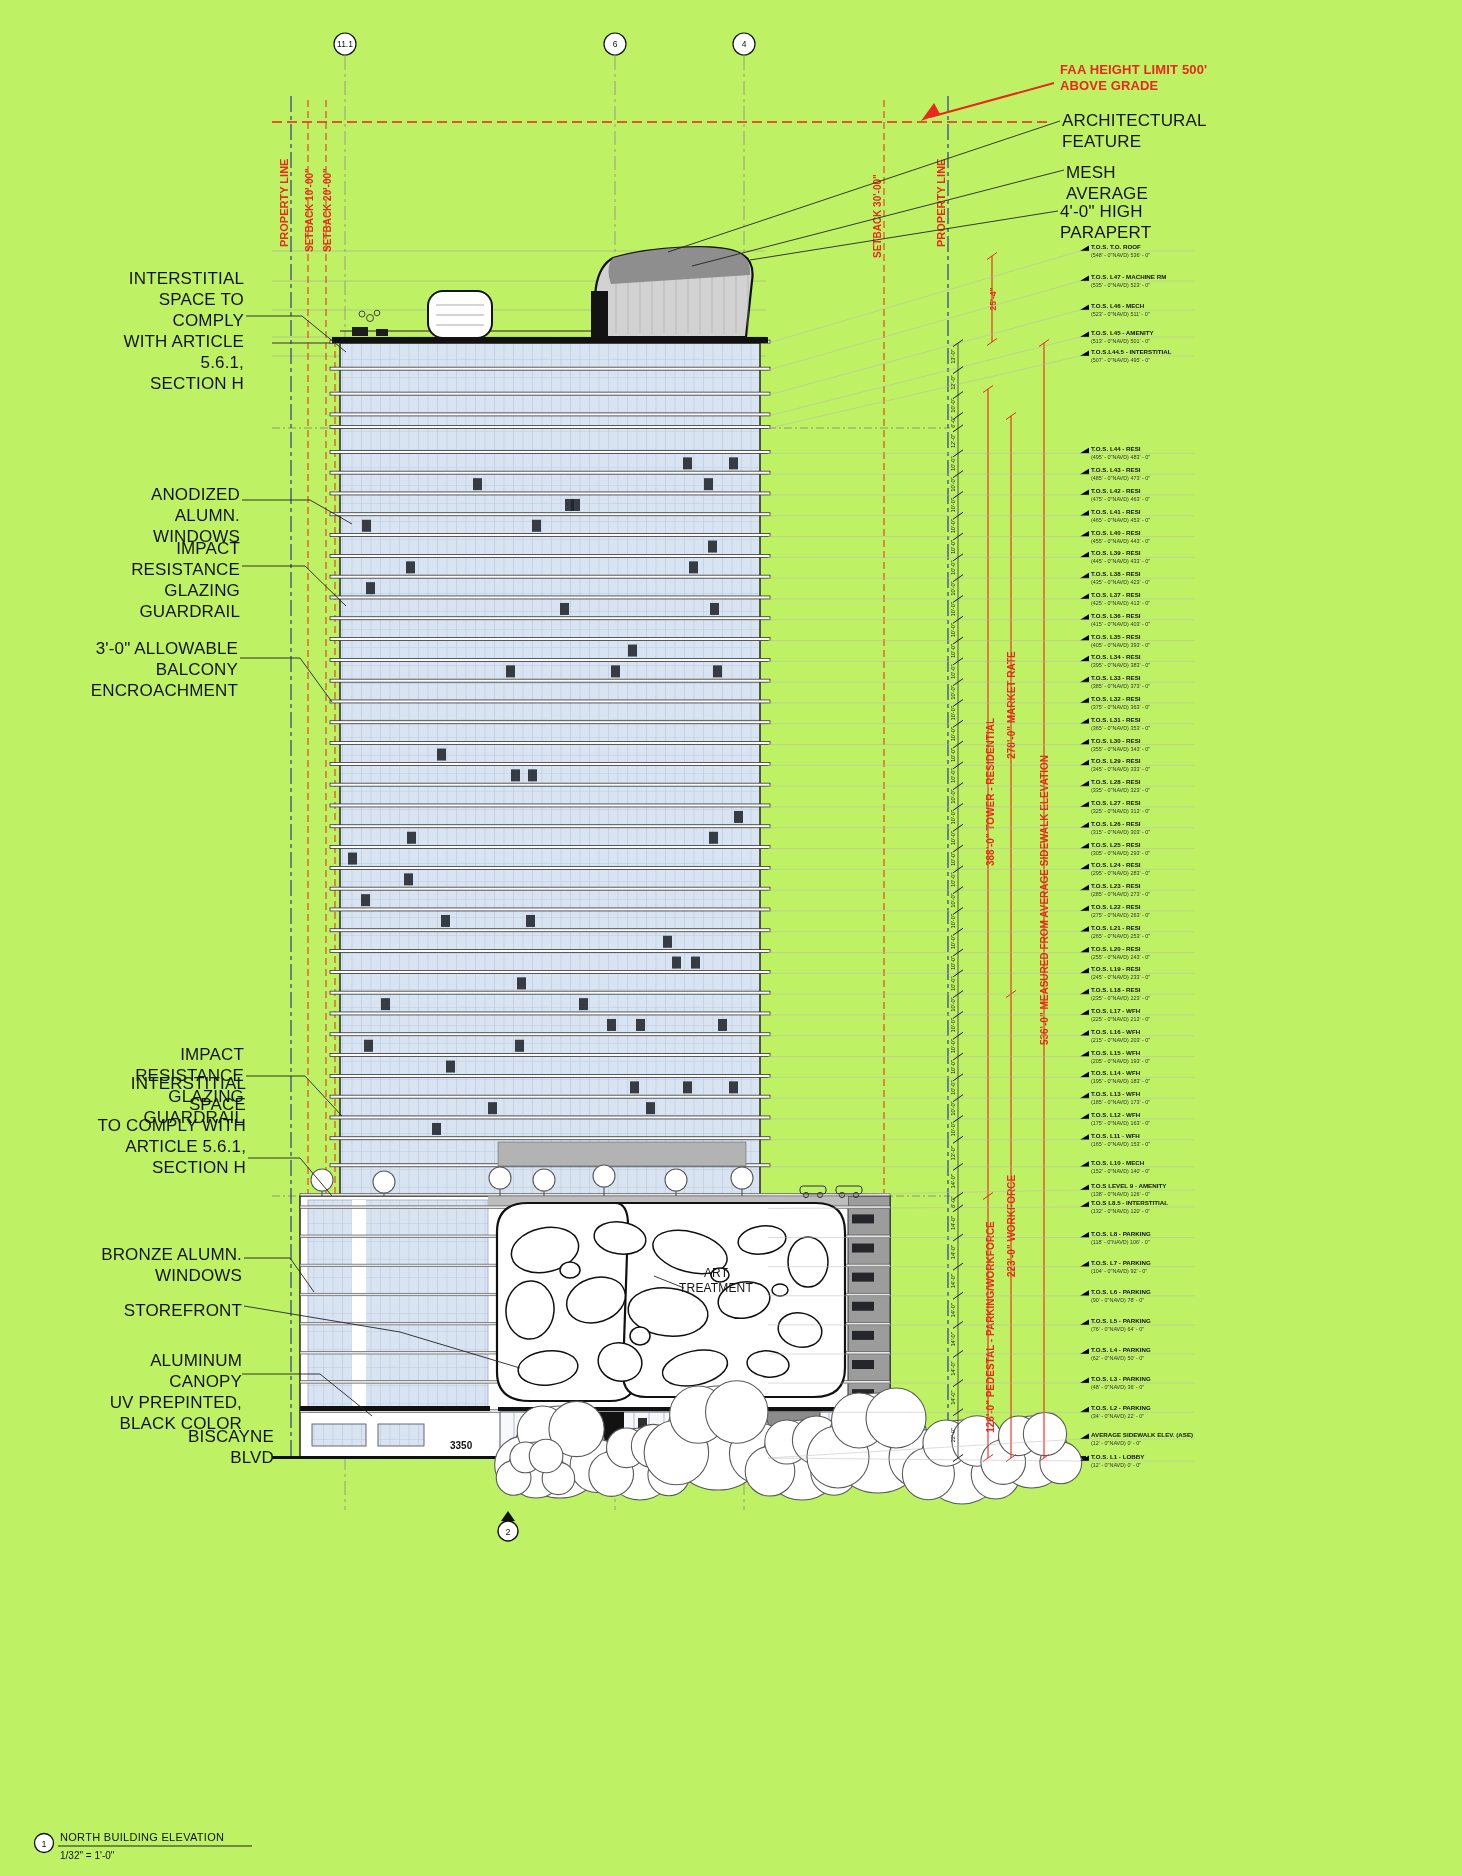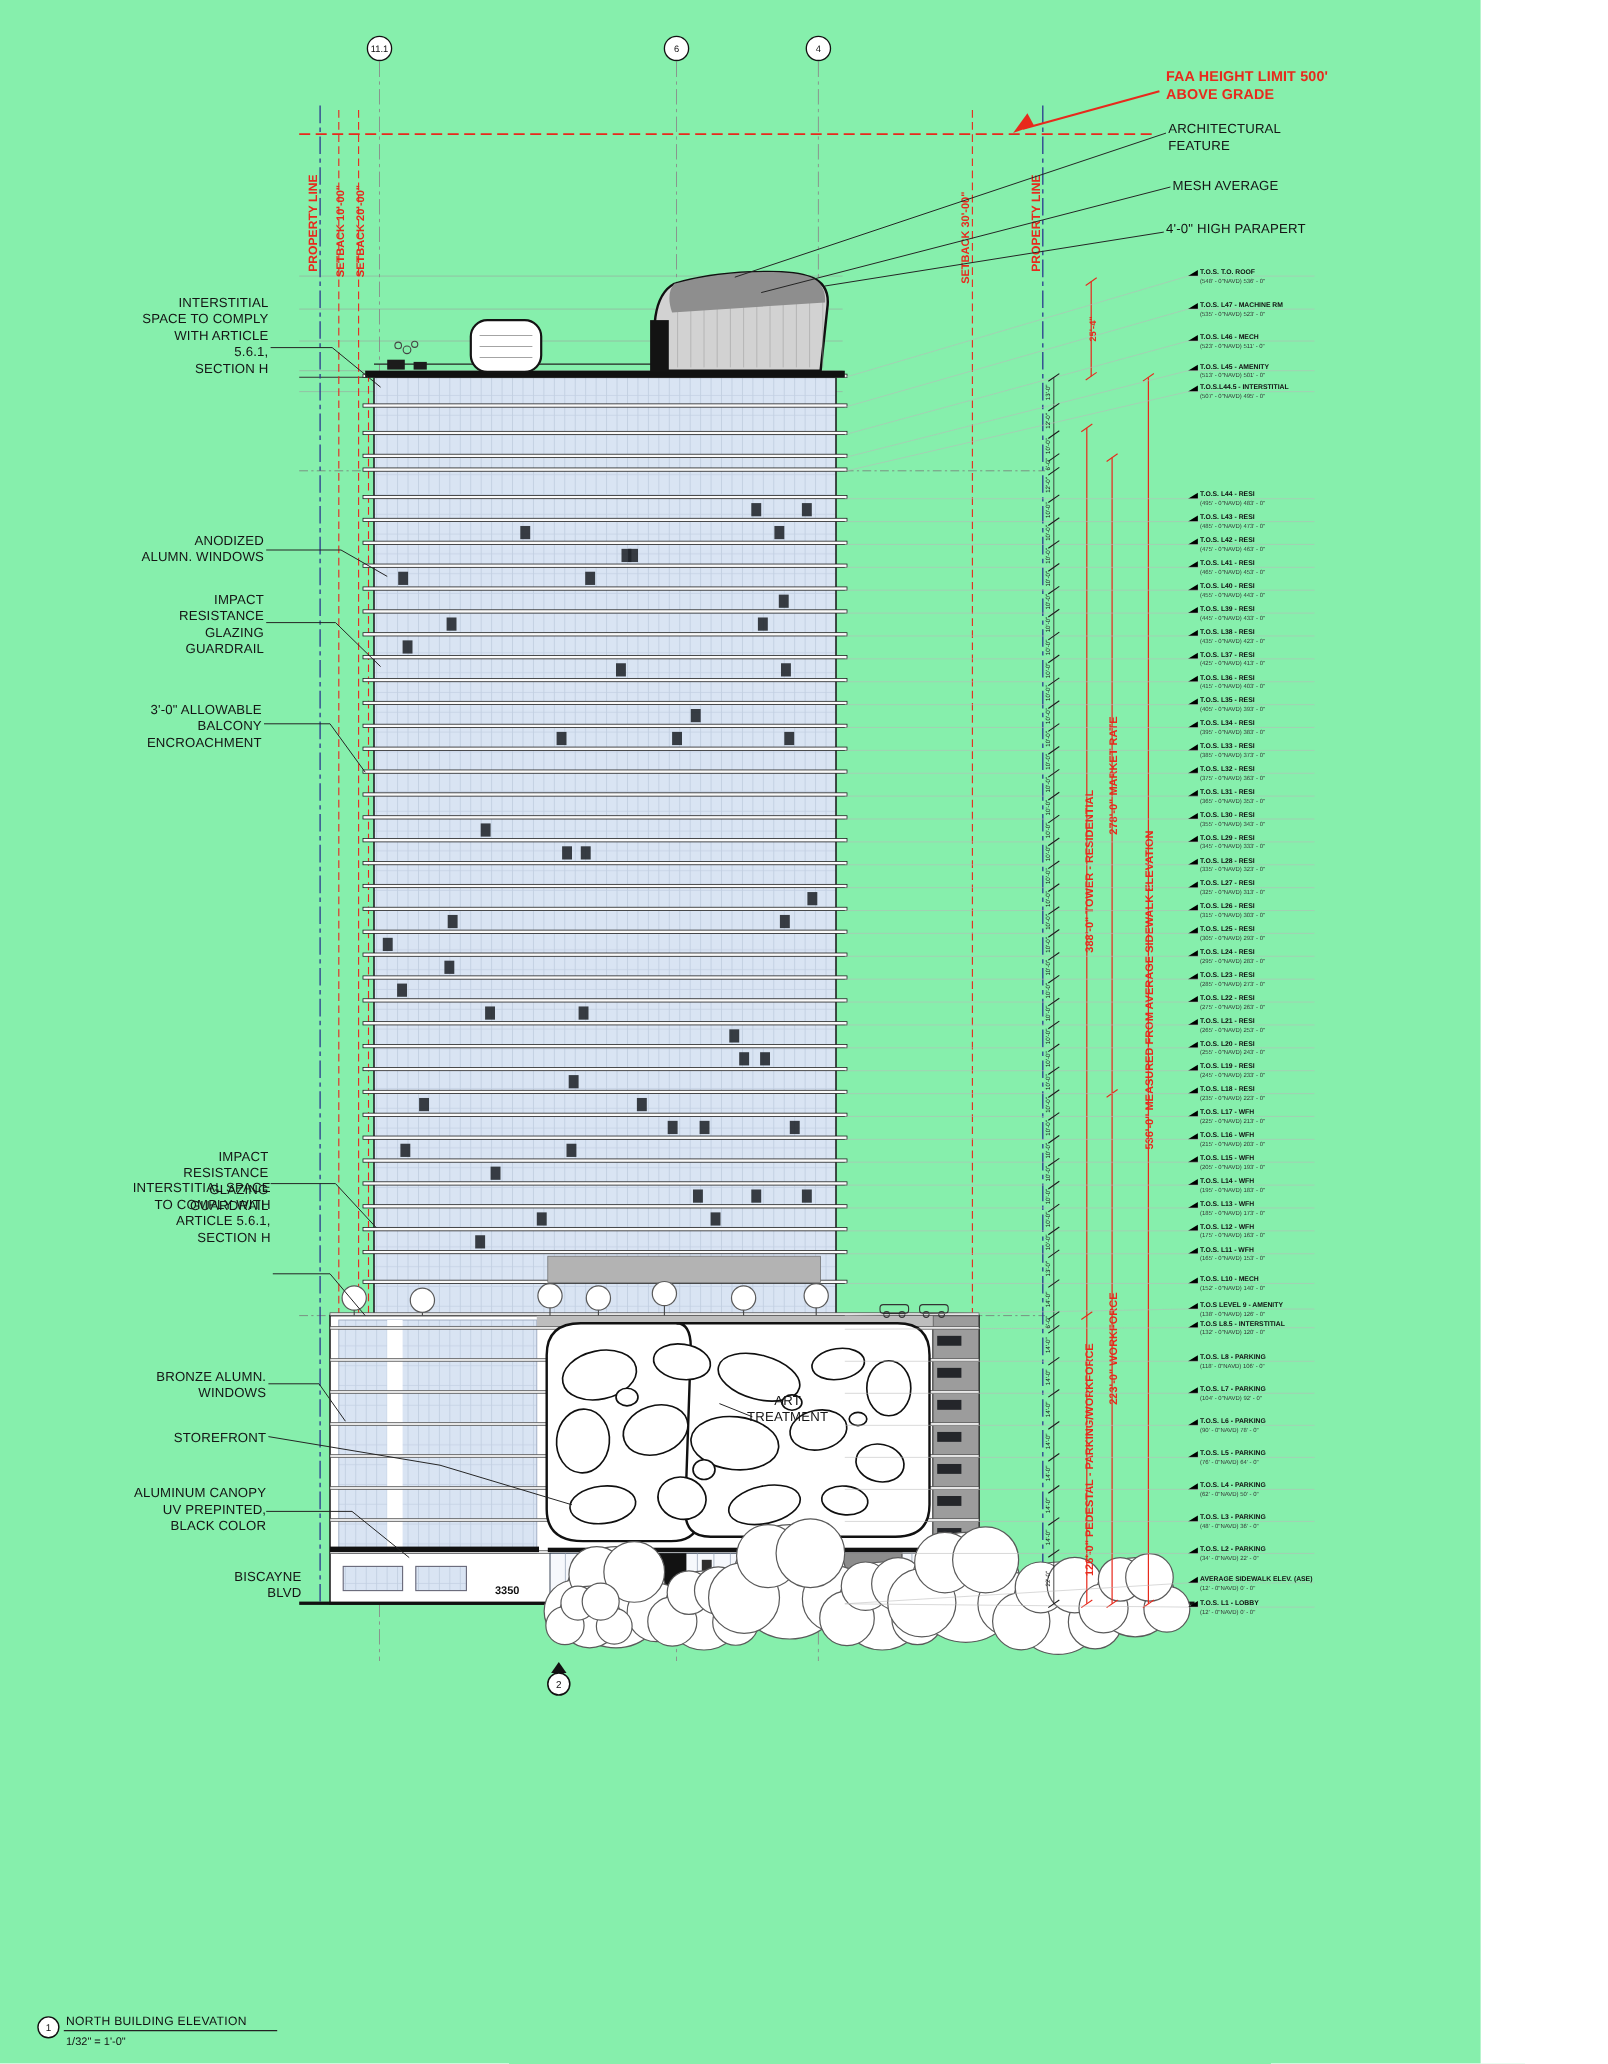--- a/index.html
+++ b/index.html
@@ -1,20 +1,20 @@
 <!DOCTYPE html>
 <html><head>
 <meta charset="utf-8">
 <style>
   html,body{margin:0;padding:0;background:#fff;}
-  .sheet{position:relative;width:1346px;height:1876px;background:#86efac;
+  .sheet{position:relative;width:1462px;height:1876px;background:#bef264;
          font-family:"Liberation Sans",sans-serif;overflow:hidden;}
   svg{position:absolute;left:0;top:0;}
   .lbl{position:absolute;white-space:pre-line;text-align:right;
-       font-size:12px;line-height:1.24;color:#141414;letter-spacing:.15px;}
+       font-size:17px;line-height:1.24;color:#141414;letter-spacing:.15px;}
   .lbl.la{text-align:left;}
   .lbl.center{text-align:center;}
   .lbl.red{color:#e8291c;font-weight:bold;font-size:13px;}
   
   .lvl-name{font:bold 6.2px "Liberation Sans",sans-serif;fill:#111;}
   .lvl-sub{font:5.4px "Liberation Sans",sans-serif;fill:#333;}
   .lvl-ext{stroke:#b9b9b9;stroke-width:.5;fill:none;}
   .tick{stroke:#1a1a1a;stroke-width:1;}
   .dim-s{font:5.6px "Liberation Sans",sans-serif;fill:#111;text-anchor:middle;}
   .dim-red{font:bold 10px "Liberation Sans",sans-serif;fill:#e8291c;text-anchor:middle;}

